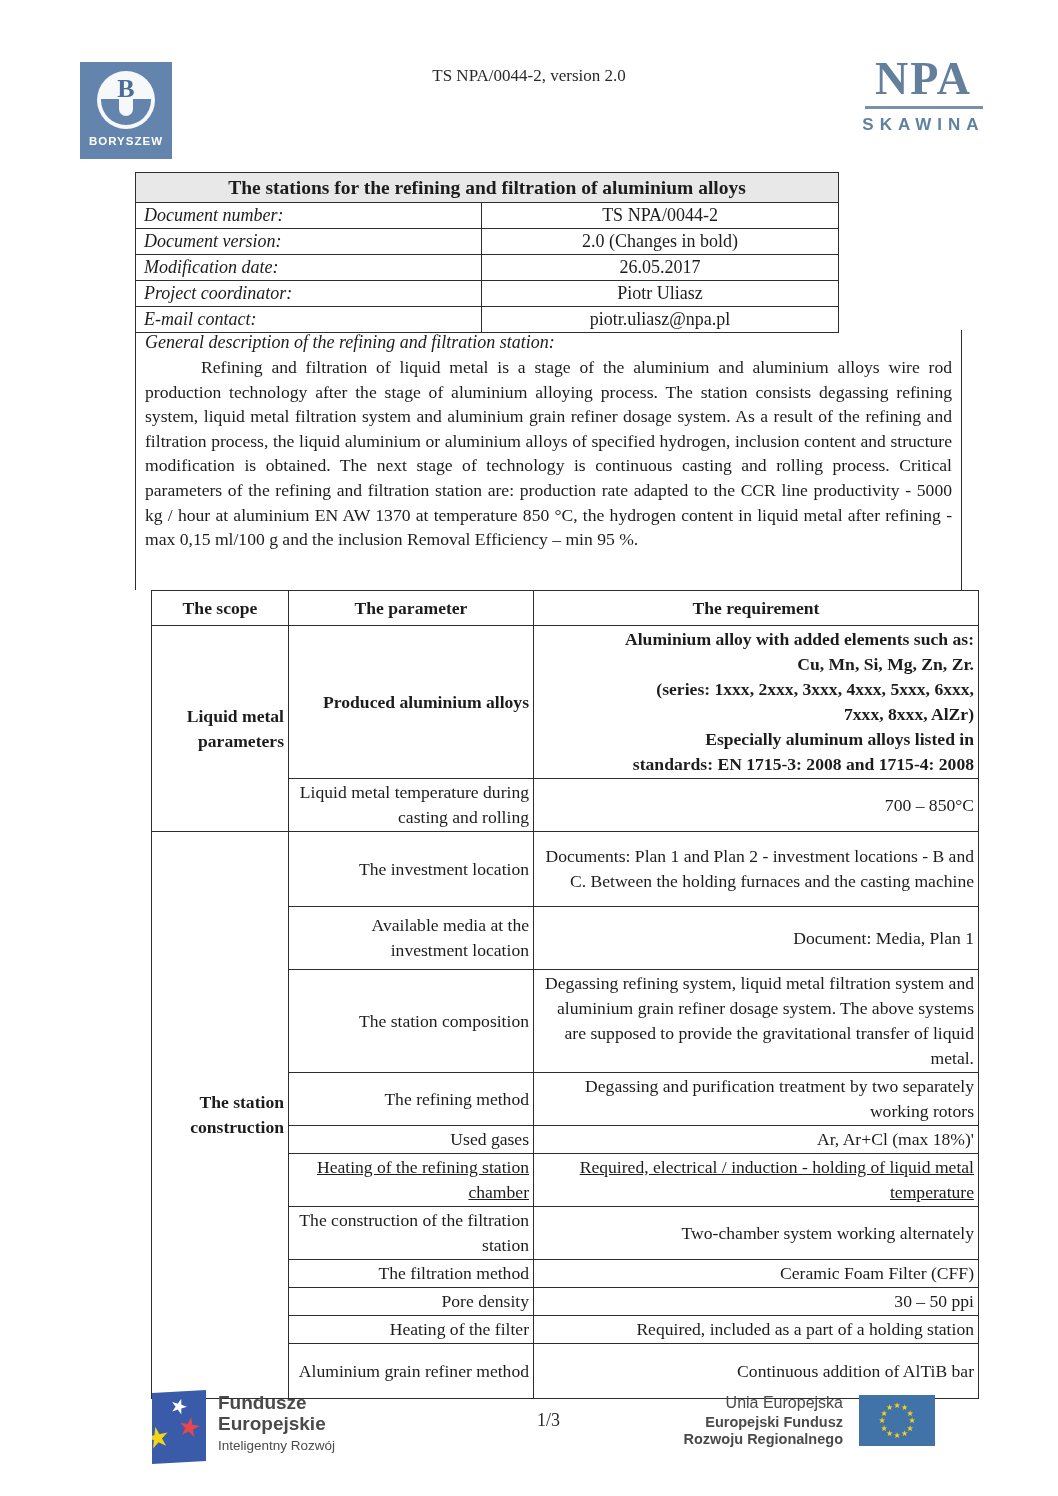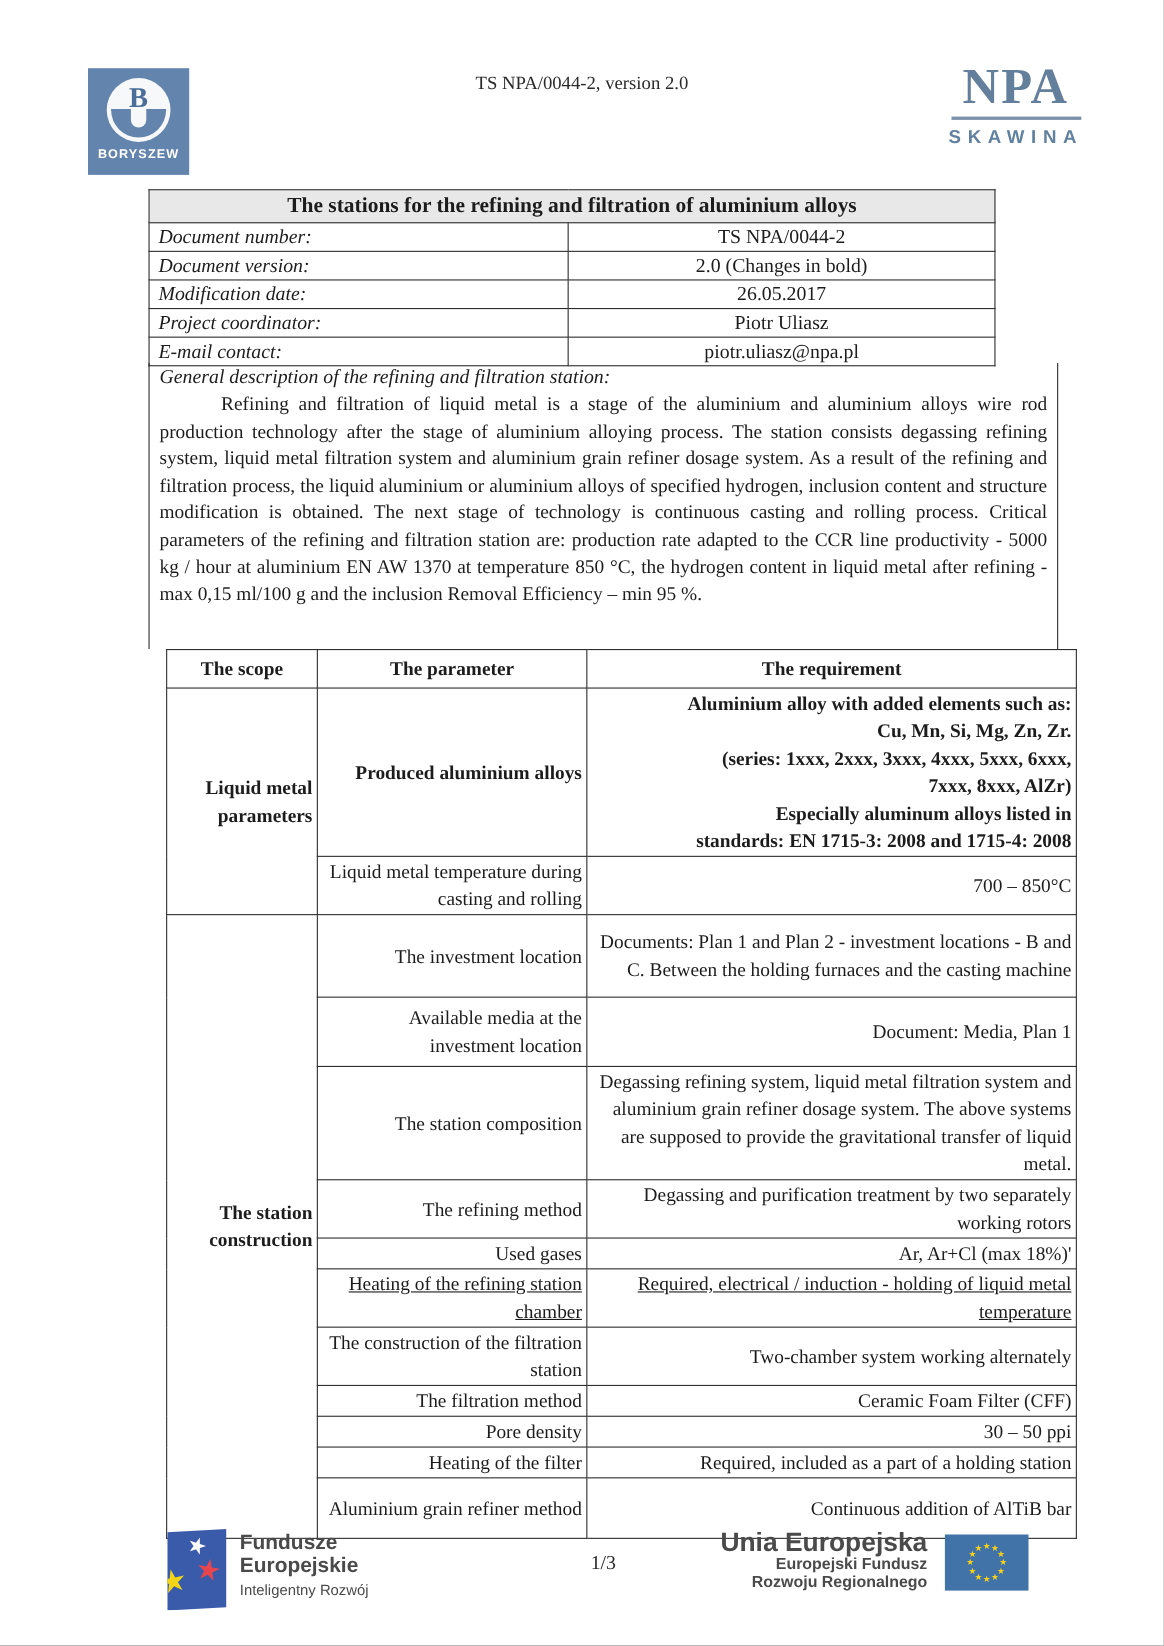--- a/index.html
+++ b/index.html
@@ -25,21 +25,21 @@
     background:#f6f8fa; border-radius:0 0 7px 7px; }
   .boryszew .wordmark { margin-top:6px; color:#ffffff; font-family:"Liberation Sans", sans-serif;
     font-weight:bold; font-size:11.5px; letter-spacing:1px; }
 
   .npa { position:absolute; top:56px; right:72px; width:125px; text-align:center; color:#647f9c; }
   .npa .npa-word { font-size:46px; font-weight:bold; letter-spacing:2px; line-height:1.0; }
   .npa .micro-line { margin:4px auto 6px auto; width:118px; height:3px; background:#5a7693; opacity:.8; }
   .npa .skawina { font-family:"Liberation Sans", sans-serif; font-weight:bold; font-size:17px; letter-spacing:6px; color:#60819f; }
 
   
-  .doc-table { position:absolute; top:172px; left:135px; width:770px; border-collapse:collapse; }
+  .doc-table { position:absolute; top:172px; left:135px; width:704px; border-collapse:collapse; }
   .doc-table th, .doc-table td { border:1.6px solid #2d2d2d; font-size:18px; }
   .doc-table th { background:#e8e8e8; font-size:19.5px; font-weight:bold; height:30px; text-align:center; }
   .doc-table td { height:26px; }
   .doc-table td.lbl { font-style:italic; padding-left:8px; width:412px; }
   .doc-table td.val { text-align:center; width:415px; }
   .doc-table td.val.bold { font-weight:normal; }
 
   
   .descr { position:absolute; top:330px; left:135px; width:827px; height:260px;
     border-left:1.6px solid #2d2d2d; border-right:1.6px solid #2d2d2d;
@@ -74,21 +74,21 @@
   .fe-star.yellow { color:#f3d516; top:34px; left:-7px; font-size:28px; transform:rotate(-12deg); }
   .fe-star.red { color:#e8464e; top:24px; left:26px; font-size:26px; transform:rotate(10deg); }
   .fe-text { position:absolute; left:218px; top:7px; }
   .fe-text .l1, .fe-text .l2 { font-weight:bold; font-size:19px; line-height:21px; color:#4a4a4a; }
   .fe-text .l3 { font-size:13.5px; margin-top:4px; color:#4a4a4a; }
 
   .page-num { position:absolute; left:460px; top:25px; width:100px; text-align:right;
     font-family:"Liberation Serif", serif; font-size:18px; color:#2a2a2a; }
 
   .ue-text { position:absolute; right:215px; top:7px; text-align:right; color:#4a4a4a; }
-  .ue-text .l1 { font-weight:bold; font-size:24px; line-height:22px; }
+  .ue-text .l1 { font-weight:normal; font-size:16px; line-height:22px; }
   .ue-text .l2, .ue-text .l3 { font-weight:bold; font-size:14.5px; line-height:17px; }
   .eu-flag { position:absolute; right:123px; top:10px; width:76px; height:51px; background:#4173a9; }
   .eu-ring { position:absolute; left:50%; top:50%; width:0; height:0; }
   .eu-star { position:absolute; left:-4px; top:-4px; width:8px; height:8px; color:#f7d117;
     font-size:8px; line-height:8px; text-align:center; }
   .eu-star::before { content:"★"; }
 </style>
 </head>
 <body>
 

